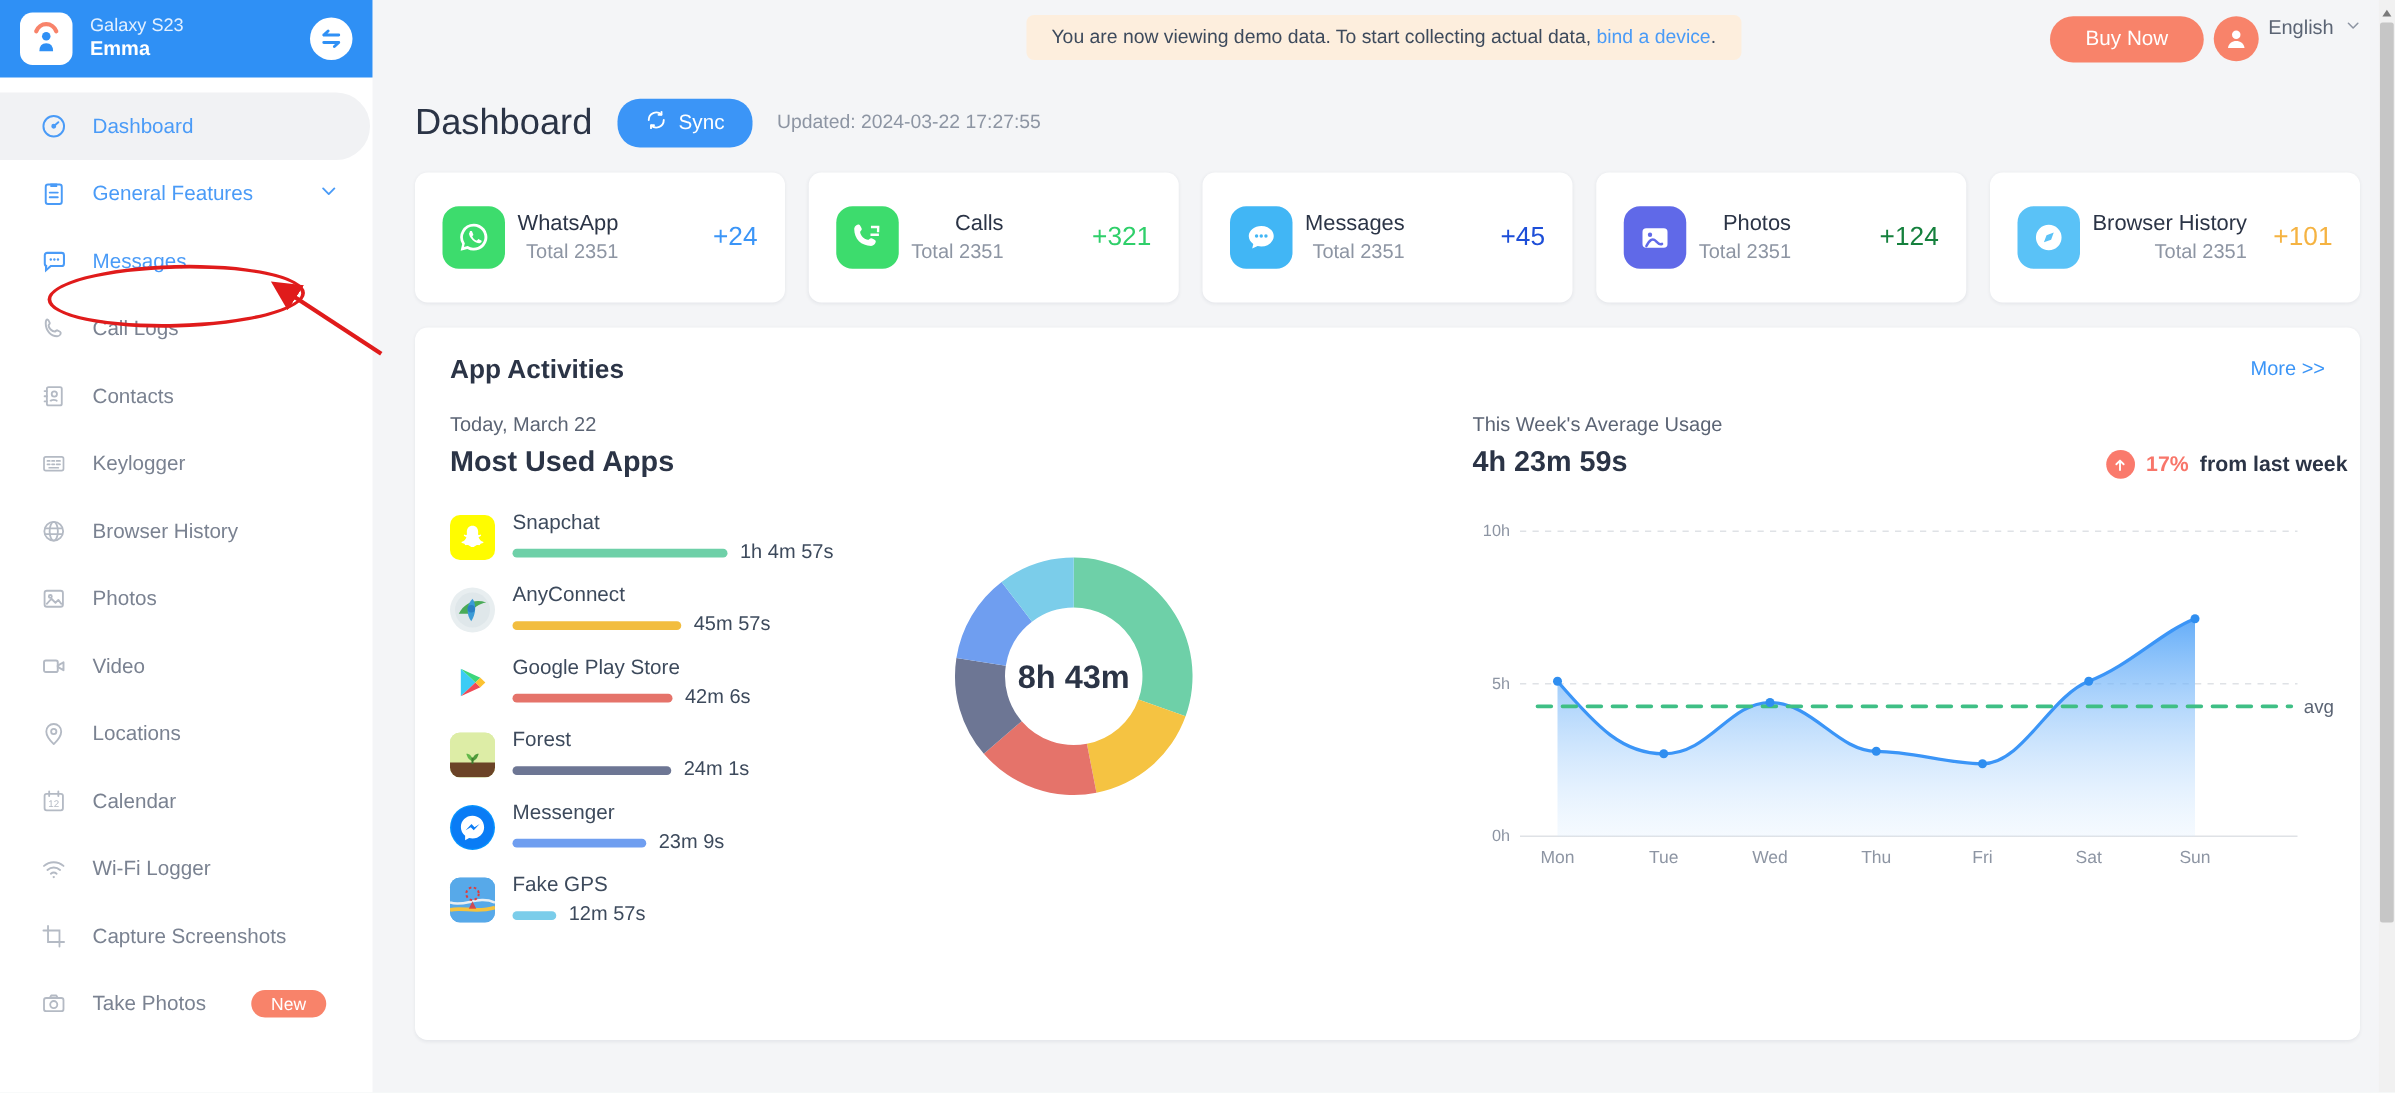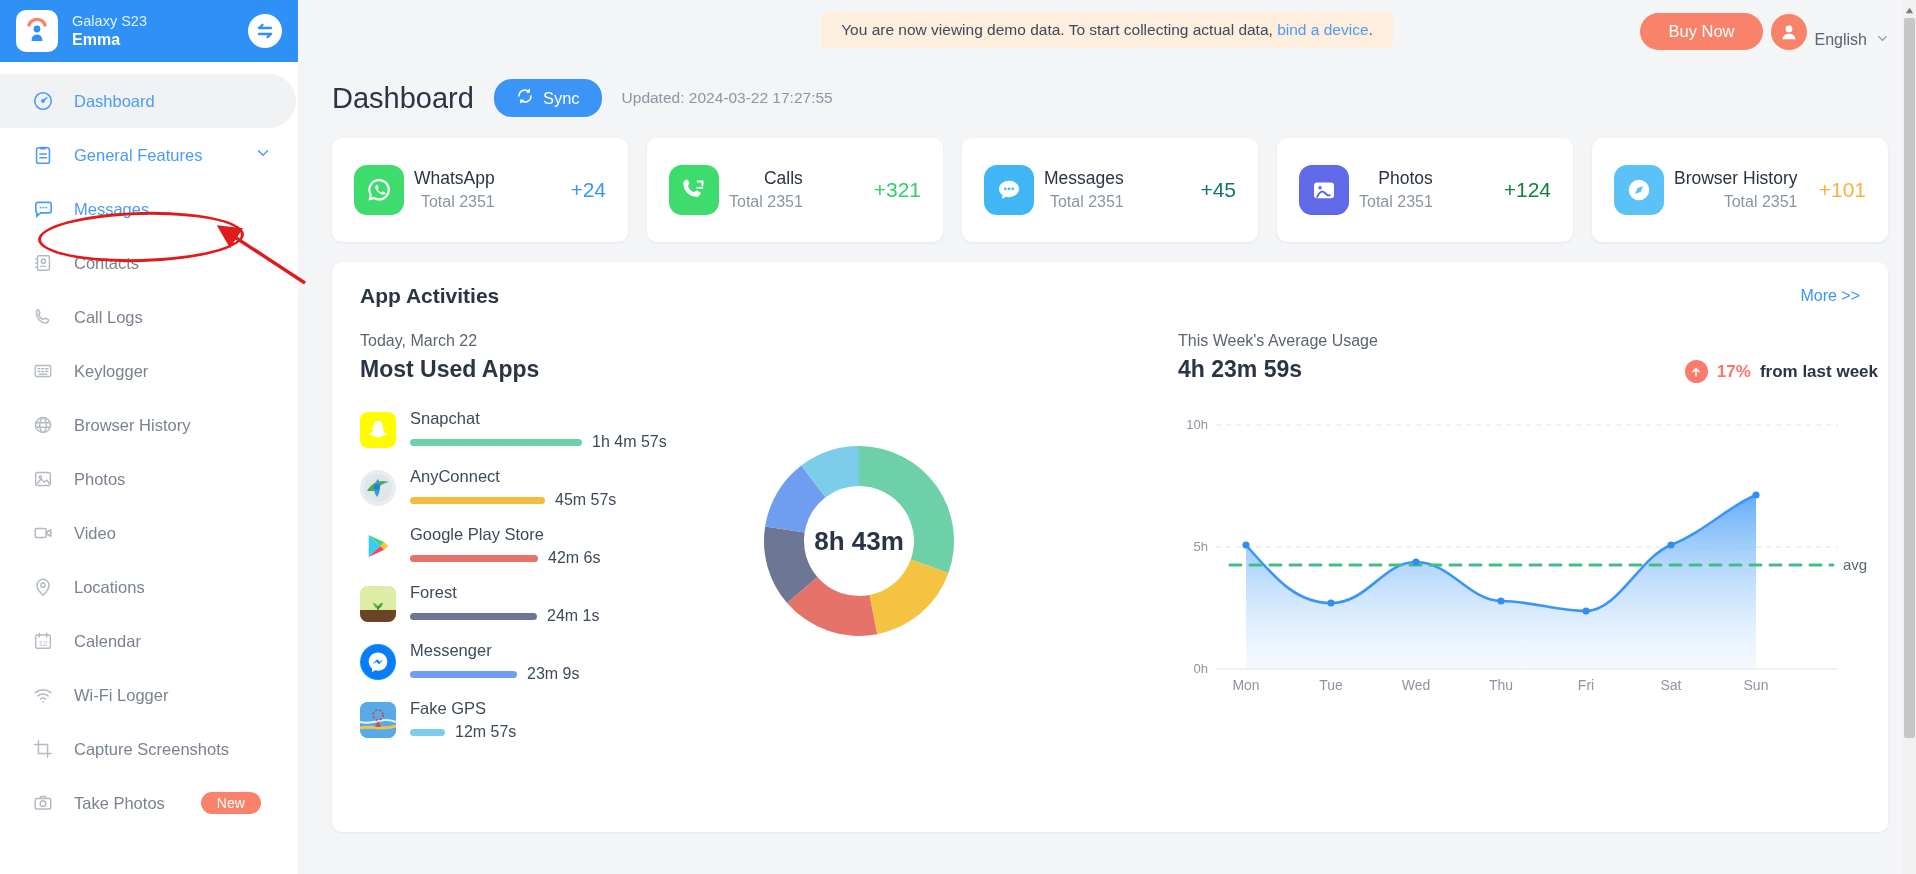--- a/index.html
+++ b/index.html
@@ -64,21 +64,21 @@
   .topbar {
     height: 62px; background: #f4f5f7; display: flex; align-items: center;
     position: relative; padding-right: 26px;
   }
   .demo-banner {
     background: #fdeedd; color: #3d4a5c; font-size: 15.5px;
     padding: 9px 20px; border-radius: 6px; margin: 0 auto;
     position: absolute; left: 50%; transform: translateX(-50%); top: 12px; white-space: nowrap;
   }
   .demo-banner a { color: #4a9bf7; text-decoration: none; }
-  .topbar-right { margin-left: auto; display: flex; align-items: flex-end; gap: 8px; z-index: 3; }
+  .topbar-right { margin-left: auto; display: flex; align-items: flex-start; gap: 8px; z-index: 3; }
   .buy-now {
     background: #f8836a; color: #fff; border: none; font-size: 16.5px;
     padding: 9px 28px; border-radius: 20px; cursor: pointer;
     font-family: "Liberation Sans", sans-serif;
   }
   .avatar {
     width: 36px; height: 36px; border-radius: 50%; background: #f8836a;
     display: flex; align-items: center; justify-content: center; cursor: pointer;
   }
   .lang { display: flex; align-items: center; gap: 8px; color: #5b6474; font-size: 16px; cursor: pointer; }
@@ -225,37 +225,37 @@
             <circle cx="9" cy="10" r="1" fill="#4a9bf7" stroke="none"></circle>
               <circle cx="12" cy="10" r="1" fill="#4a9bf7" stroke="none"></circle>
               <circle cx="15" cy="10" r="1" fill="#4a9bf7" stroke="none"></circle>
           </svg>
         </span>
         <span class="lbl">Messages</span>
       </div>
 
       <div class="nav-item">
         <span class="ico">
+          <svg width="22" height="22" viewBox="0 0 24 24" fill="none" stroke="#b4bac4" stroke-width="1.7">
+            <path d="M6.5 4c1 0 1.6 2 2 3 .3.8-1 1.4-1 2.2 0 2.2 3 5.2 5.3 5.2.9 0 1.5-1.3 2.3-1 1 .4 3 1 3 2 0 1.6-1.6 3.1-3.2 3.1C9.6 18.5 5 13.8 5 7.3 5 5.6 5.6 4 6.5 4z" stroke-linejoin="round"></path>
+          </svg>
+        </span>
+        <span class="lbl">Call Logs</span>
+      </div>
+
+      <div class="nav-item">
+        <span class="ico">
           <svg width="22" height="22" viewBox="0 0 24 24" fill="none" stroke="#b4bac4" stroke-width="1.6">
             <rect x="6" y="4" width="13" height="16" rx="1.5"></rect>
               <circle cx="12.5" cy="10" r="2.3"></circle>
             <path d="M9 16.5c.6-1.8 5.2-1.8 6 0"></path>
               <path d="M4 7.5h2M4 12h2M4 16.5h2" stroke-linecap="round"></path>
           </svg>
         </span>
         <span class="lbl">Contacts</span>
-      </div>
-
-      <div class="nav-item">
-        <span class="ico">
-          <svg width="22" height="22" viewBox="0 0 24 24" fill="none" stroke="#b4bac4" stroke-width="1.7">
-            <path d="M6.5 4c1 0 1.6 2 2 3 .3.8-1 1.4-1 2.2 0 2.2 3 5.2 5.3 5.2.9 0 1.5-1.3 2.3-1 1 .4 3 1 3 2 0 1.6-1.6 3.1-3.2 3.1C9.6 18.5 5 13.8 5 7.3 5 5.6 5.6 4 6.5 4z" stroke-linejoin="round"></path>
-          </svg>
-        </span>
-        <span class="lbl">Call Logs</span>
       </div>
 
       <div class="nav-item">
         <span class="ico">
           <svg width="22" height="22" viewBox="0 0 24 24" fill="none" stroke="#b4bac4" stroke-width="1.5">
             <rect x="3.5" y="6" width="17" height="12" rx="1.6"></rect>
             <path d="M6.5 9.5h2M10.5 9.5h2M14.5 9.5h3M6.5 12.5h2M10.5 12.5h2M14.5 12.5h3M8 15.5h8" stroke-linecap="round"></path>
           </svg>
         </span>
         <span class="lbl">Keylogger</span>
@@ -440,21 +440,21 @@
               <path d="M12 4.6c-4.4 0-8 2.9-8 6.5 0 2 1.1 3.8 2.9 5L6.2 19l3.5-1.6c.7.2 1.5.3 2.3.3 4.4 0 8-2.9 8-6.6s-3.6-6.5-8-6.5z"></path>
               <circle cx="9" cy="11" r="1.1" fill="#41b6f5"></circle>
                 <circle cx="12" cy="11" r="1.1" fill="#41b6f5"></circle>
                 <circle cx="15" cy="11" r="1.1" fill="#41b6f5"></circle>
             </svg>
           </div>
           <div class="card-txt">
             <div class="card-name">Messages</div>
             <div class="card-total">Total 2351</div>
           </div>
-          <div class="card-delta" style="color:#0f766e">+45</div>
+          <div class="card-delta" style="color:#1d4ed8">+45</div>
         </div>
 
         <div class="card">
           <div class="card-ico" style="background:#6069e8">
             <svg width="30" height="30" viewBox="0 0 24 24" fill="#fff">
               <rect x="4" y="6" width="16" height="12.5" rx="2.4"></rect>
               <circle cx="8.8" cy="10.2" r="1.4" fill="#6069e8"></circle>
               <path d="M6.5 17.5c2-4.4 4.2-5.3 6.2-3.1 1.3 1.4 2.4 2.6 3.8 1.7" stroke="#6069e8" stroke-width="1.6" fill="none" stroke-linecap="round"></path>
             </svg>
           </div>

